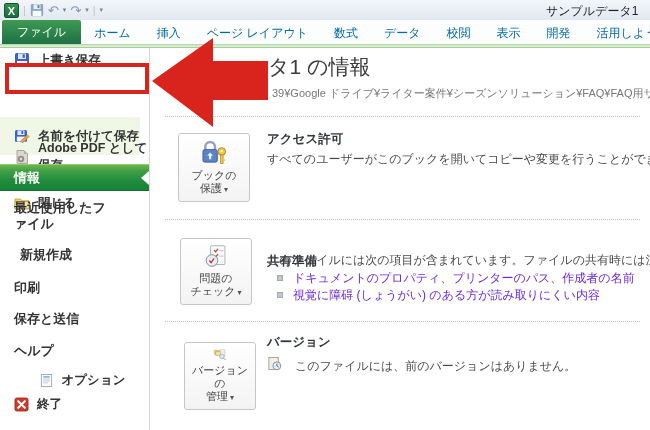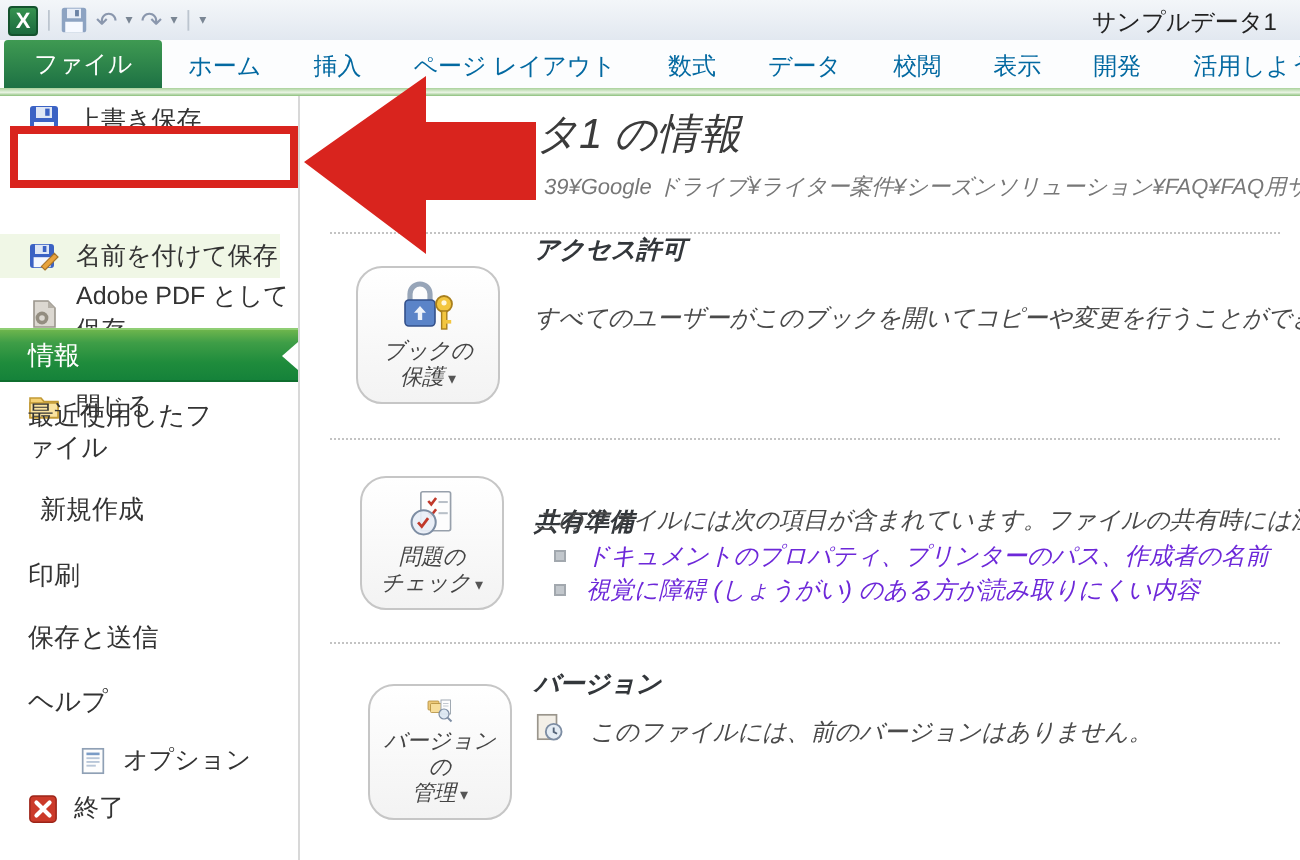--- a/index.html
+++ b/index.html
@@ -22,42 +22,42 @@
   .tabrow { position:absolute; top:20px; left:0; right:0; height:24px; background:#fcfdfe;
             display:flex; align-items:flex-end; }
   .tab { height:22px; line-height:22px; padding:0 13px; font-size:12px; color:#0369a1; white-space:nowrap; }
   .tab-file { height:24px; line-height:24px; background:linear-gradient(#3f9a52,#1d7144);
               color:#fff; margin-left:2px; border-radius:2px 2px 0 0; padding:0 15px; }
   .greenline { position:absolute; top:44px; left:0; right:0; height:4px;
                background:linear-gradient(180deg,#a9d19b 0%,#e9f4e3 55%,#8cc07c 100%); }
 
   
   .sidebar { position:absolute; top:48px; left:0; width:150px; bottom:0; background:#fff;
-             border-right:1px solid #d8d8d8; }
+             border-right:1px solid #d8d8d8;font-weight:bold; }
   .side-item { position:absolute; left:0; display:flex; align-items:center; gap:8px;
                padding-left:14px; font-size:12.5px; color:#333; height:20px; width:150px; }
   .side-item svg { flex:0 0 auto; }
   .nav-item { position:absolute; left:0; padding-left:14px; font-size:13px; color:#333; width:148px;
               line-height:16px; }
   .nav-selected { position:absolute; left:0; right:0; height:27px;
                   background:linear-gradient(180deg,#6db54d 0%,#3f9e47 25%,#1f8c3c 65%,#15823a 100%);
                   border-top:1px solid #8fce74; border-bottom:1px solid #0f6e2e;
                   color:#fff; display:flex; align-items:center; padding-left:14px; font-size:13px; }
   .notch { position:absolute; right:0; top:50%; margin-top:-7px; width:0; height:0;
            border-top:7px solid transparent; border-bottom:7px solid transparent;
            border-right:8px solid #fff; }
   .saveas-hl { background:#f0f7e6; }
 
   
-  .content { position:absolute; top:48px; left:151px; right:0; bottom:0; background:#fff;font-style:italic; }
+  .content { position:absolute; top:48px; left:151px; right:0; bottom:0; background:#fff; }
   .doc-title { position:absolute; left:117px; top:5px; font-size:21px; color:#3b3b3b; white-space:nowrap; }
   .doc-path { position:absolute; left:121px; top:38px; font-size:11px; color:#777; white-space:nowrap; }
   .dotted { position:absolute; left:14px; right:10px; border-top:1px dotted #c3c3c3; }
   .secbox { position:absolute; width:72px; background:linear-gradient(#ffffff,#f3f3f3);
-            border:1px solid #c6c6c6; border-radius:13px; display:flex; flex-direction:column;
+            border:1px solid #c6c6c6; border-radius:3px; display:flex; flex-direction:column;
             align-items:center; justify-content:center; gap:3px; font-size:11px; color:#444;
             text-align:center; padding:5px 2px; line-height:13px; }
   .caret { font-size:8px; color:#555; margin-left:2px; }
   .sechead { position:absolute; left:116px; font-size:12.5px; font-weight:bold; color:#33373b; white-space:nowrap; }
   .secbody { position:absolute; left:116px; font-size:12px; color:#4a4a4a; white-space:nowrap; }
   .bullet-sq { position:absolute; width:6px; height:6px; background:#c2c7cc; border:1px solid #a2a8ae; }
   .bullet-tx { position:absolute; font-size:12px; color:#6d28d9; white-space:nowrap; }
   .ver-row-icon { position:absolute; }
 
   
@@ -110,21 +110,21 @@
     <div class="side-item" style="top:2px;">
       <svg width="16" height="16" viewBox="0 0 16 16">
         <rect x="1" y="1" width="14" height="14" rx="1.5" fill="#3b62c4"></rect>
         <rect x="4" y="1.5" width="8" height="5.5" fill="#dfe7f5"></rect>
         <rect x="8.6" y="2.3" width="2.2" height="3.6" fill="#3b62c4"></rect>
         <rect x="3" y="9" width="10" height="6" fill="#f5f8ff"></rect>
       </svg>
       <span>上書き保存</span>
     </div>
 
-    <div class="side-item saveas-hl" style="top:69px;height:22px;width:140px;">
+    <div class="side-item saveas-hl" style="top:69px;height:38px;width:140px;">
       <svg width="16" height="16" viewBox="0 0 16 16">
         <rect x="1" y="2" width="12" height="12" rx="1.5" fill="#3b62c4"></rect>
         <rect x="3.5" y="2.4" width="7" height="4.6" fill="#dfe7f5"></rect>
         <rect x="7.4" y="3" width="1.8" height="3" fill="#3b62c4"></rect>
         <rect x="2.8" y="8.6" width="8.5" height="5" fill="#f5f8ff"></rect>
         <polygon points="8.5,15 15,8.5 13.2,6.7 6.7,13.2" fill="#e8a33d" stroke="#a8742a" stroke-width="0.6"></polygon>
       </svg>
       <span>名前を付けて保存</span>
     </div>
 
@@ -197,21 +197,21 @@
         <circle cx="23" cy="13" r="4" fill="#f3c63f" stroke="#a87f1d" stroke-width="0.9"></circle>
         <circle cx="23" cy="12.4" r="1.3" fill="#fff8e0"></circle>
         <rect x="21.8" y="16.5" width="2.6" height="9" fill="#f3c63f" stroke="#a87f1d" stroke-width="0.7"></rect>
         <rect x="24" y="21" width="2.6" height="1.8" fill="#f3c63f"></rect>
       </svg>
       <div>
         <span>ブックの</span><br>
         <span>保護</span><span class="caret">▾</span>
       </div>
     </div>
-    <div class="sechead" style="top:69px;">アクセス許可</div>
+    <div class="sechead" style="top:83px;">アクセス許可</div>
     <div class="secbody" style="top:103px;">すべてのユーザーがこのブックを開いてコピーや変更を行うことができます。</div>
 
     <div class="dotted" style="top:171px;"></div>
 
     <div class="secbox" style="left:29px;top:190px;height:67px;">
       <svg width="28" height="28" viewBox="0 0 28 28">
         <rect x="8" y="2" width="16" height="21" rx="1" fill="#fdfdfd" stroke="#97a0ab" stroke-width="0.9"></rect>
         <path d="M12 7 l1.6 1.8 2.6-3.4" fill="none" stroke="#c0392b" stroke-width="1.4"></path>
         <rect x="17.5" y="7" width="5" height="1.1" fill="#b9c0c8"></rect>
         <path d="M12 13 l1.6 1.8 2.6-3.4" fill="none" stroke="#c0392b" stroke-width="1.4"></path>

